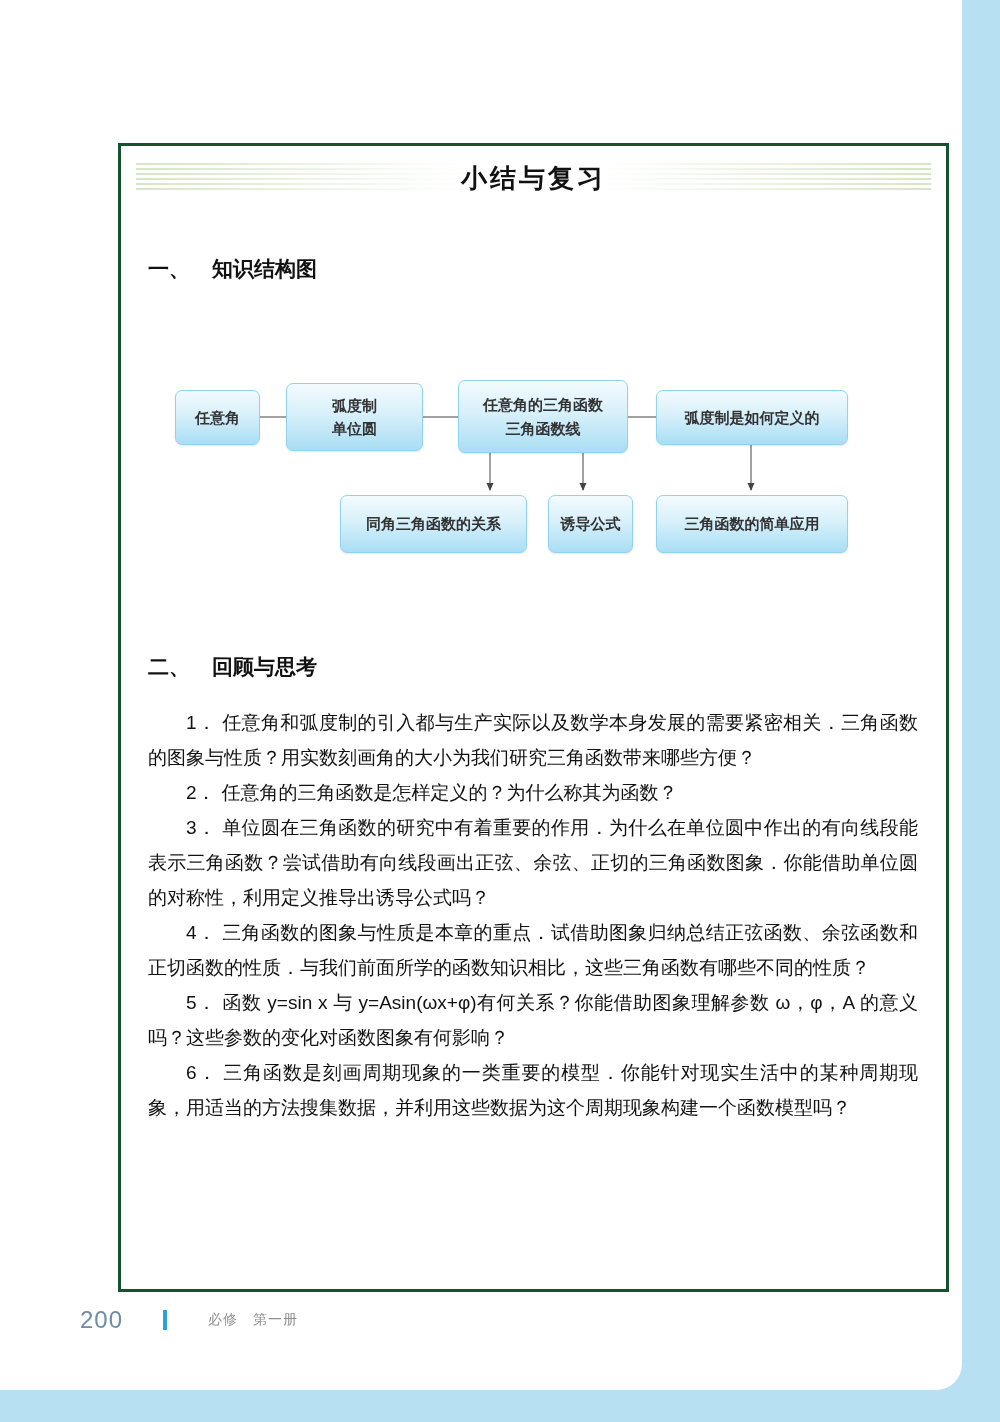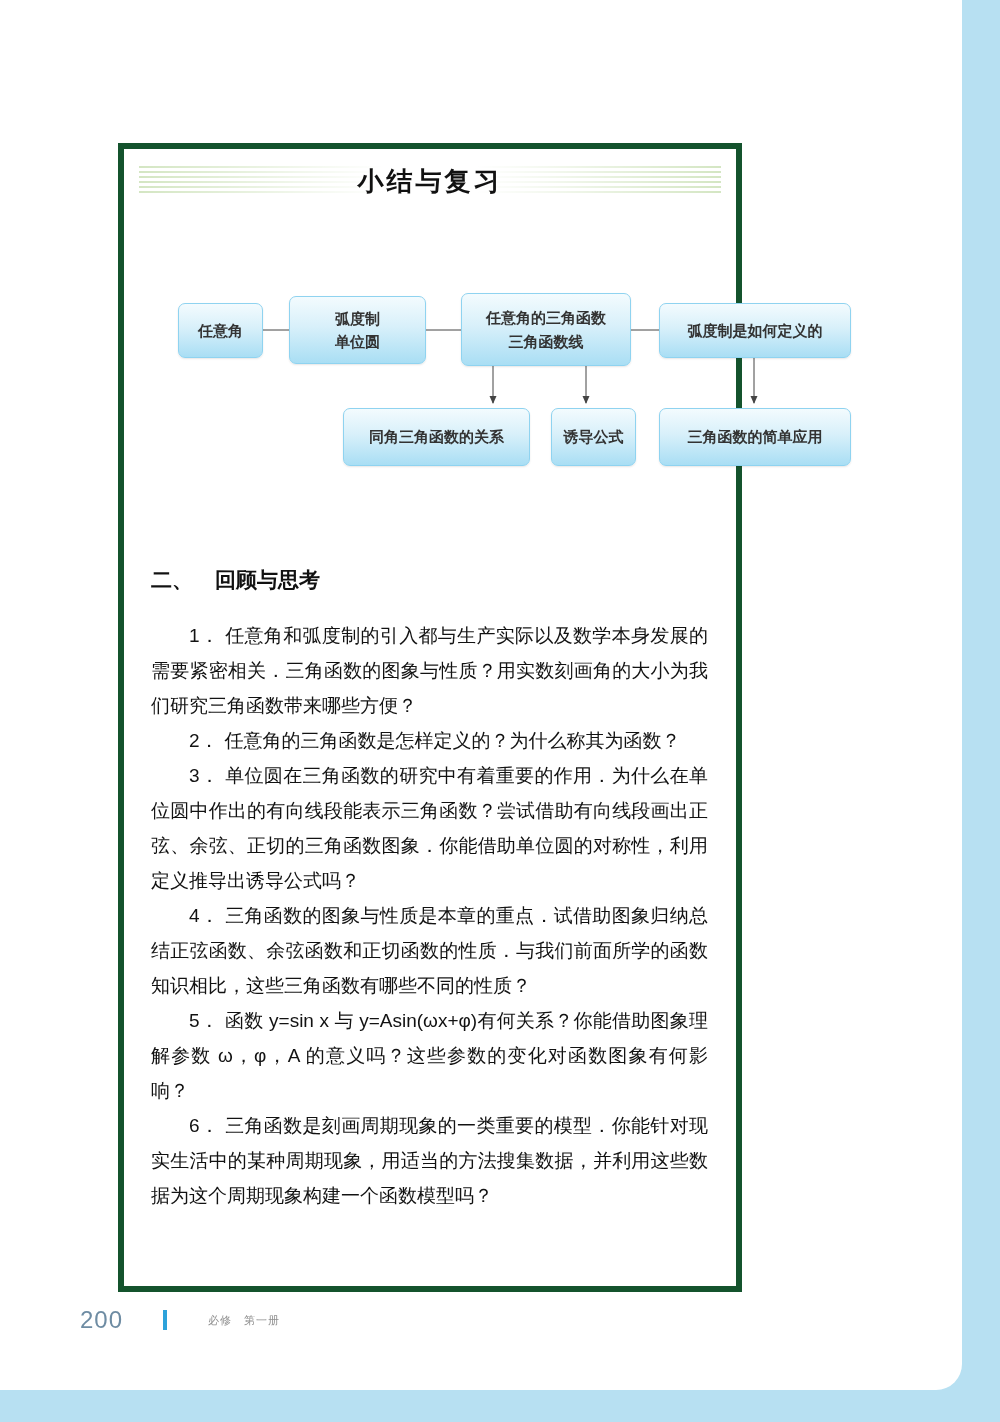--- a/index.html
+++ b/index.html
@@ -17,23 +17,23 @@
     left: 0; top: 0;
     right: 38px; bottom: 32px;
     background: #ffffff;
     border-bottom-right-radius: 26px;
   }
 
   
   .page {
     position: absolute;
     left: 118px; top: 143px;
-    width: 624px; height: 1149px;
+    width: 831px; height: 1149px;
     background: #ffffff;
-    border: 6px solid #14532d;
+    border: 3px solid #14532d;
   }
 
   
   .banner {
     position: relative;
     margin: 17px 15px 0 15px;
     height: 30px;
     background: repeating-linear-gradient(to bottom, #d4e6c3 0 2px, #ffffff 2px 5px);
     display: flex; align-items: center; justify-content: center;
   }
@@ -106,34 +106,35 @@
   .page-num {
     font-size: 24px;
     color: #6e8ca3;
     letter-spacing: 1px;
   }
   .footer-bar {
     width: 4px; height: 20px;
     background: #2da2da;
     margin: 0 9px 0 8px;
   }
-  .book-label { font-size: 11px; color: #8f8f8f; letter-spacing: 1px; }
+  .book-label { font-size: 14px; color: #8f8f8f; letter-spacing: 1px; }
 </style>
 </head>
 <body>
 
 <div class="canvas">
   <div class="white-area"></div>
 
   <div class="page">
 
     <div class="banner">
       <span class="banner-title">小结与复习</span>
     </div>
 
+    <h2 class="sec"><span class="sec-num">一、</span><span>知识结构图</span></h2>
 
     <div class="flow">
       <svg width="788" height="230">
         <defs>
           <marker id="ah" markerWidth="9" markerHeight="8" refX="7" refY="3.5" orient="auto">
             <path d="M0,0 L8,3.5 L0,7 z" fill="#444"></path>
           </marker>
         </defs>
         <line x1="139" y1="52" x2="165" y2="52" stroke="#444" stroke-width="1"></line>
         <line x1="302" y1="52" x2="337" y2="52" stroke="#444" stroke-width="1"></line>

